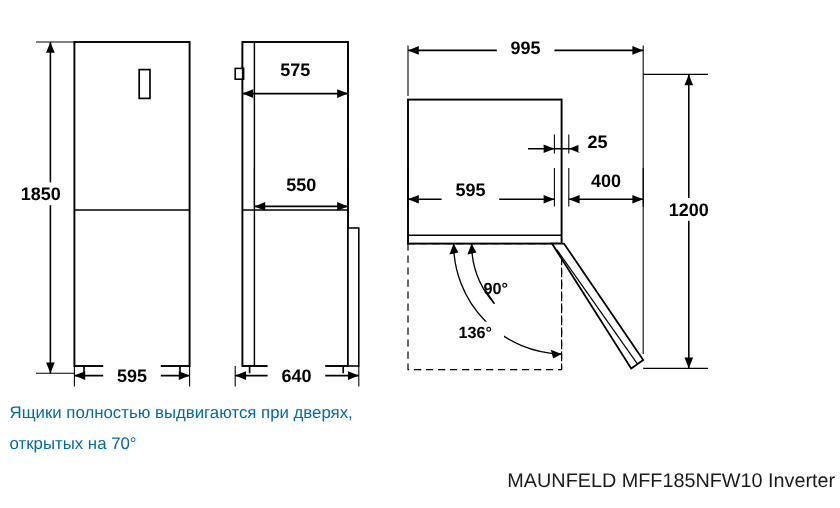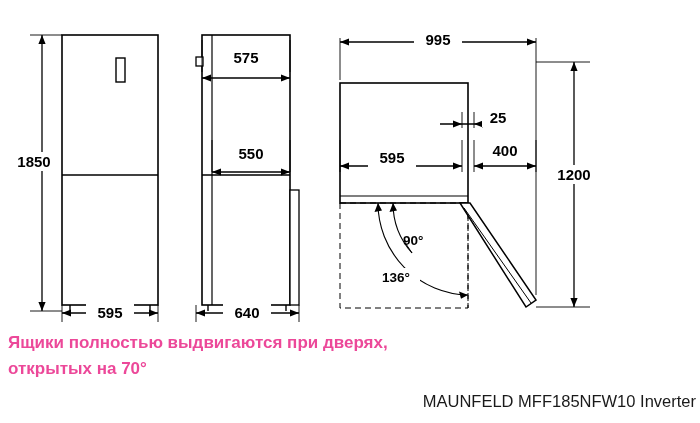--- a/index.html
+++ b/index.html
@@ -21,24 +21,23 @@
   svg#drawing {
     position: absolute;
     left: 0;
     top: 0;
   }
   .note {
     position: absolute;
     left: 8px;
     top: 330px;
     width: 420px;
-    font-size: 17px;
+    font-size: 14px;
     line-height: 26px;
-    color: #ec4899;
-    font-weight: bold;
+    color: #0369a1;
   }
   .model {
     position: absolute;
     right: 4px;
     top: 392px;
     font-size: 16.5px;
     color: #1a1a1a;
     text-align: right;
   }
   text {

